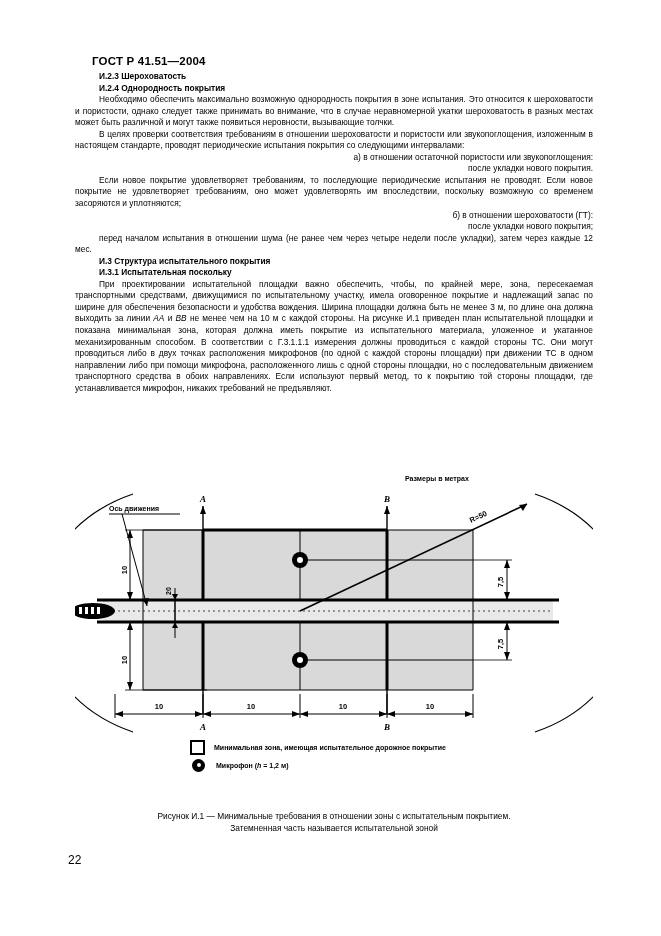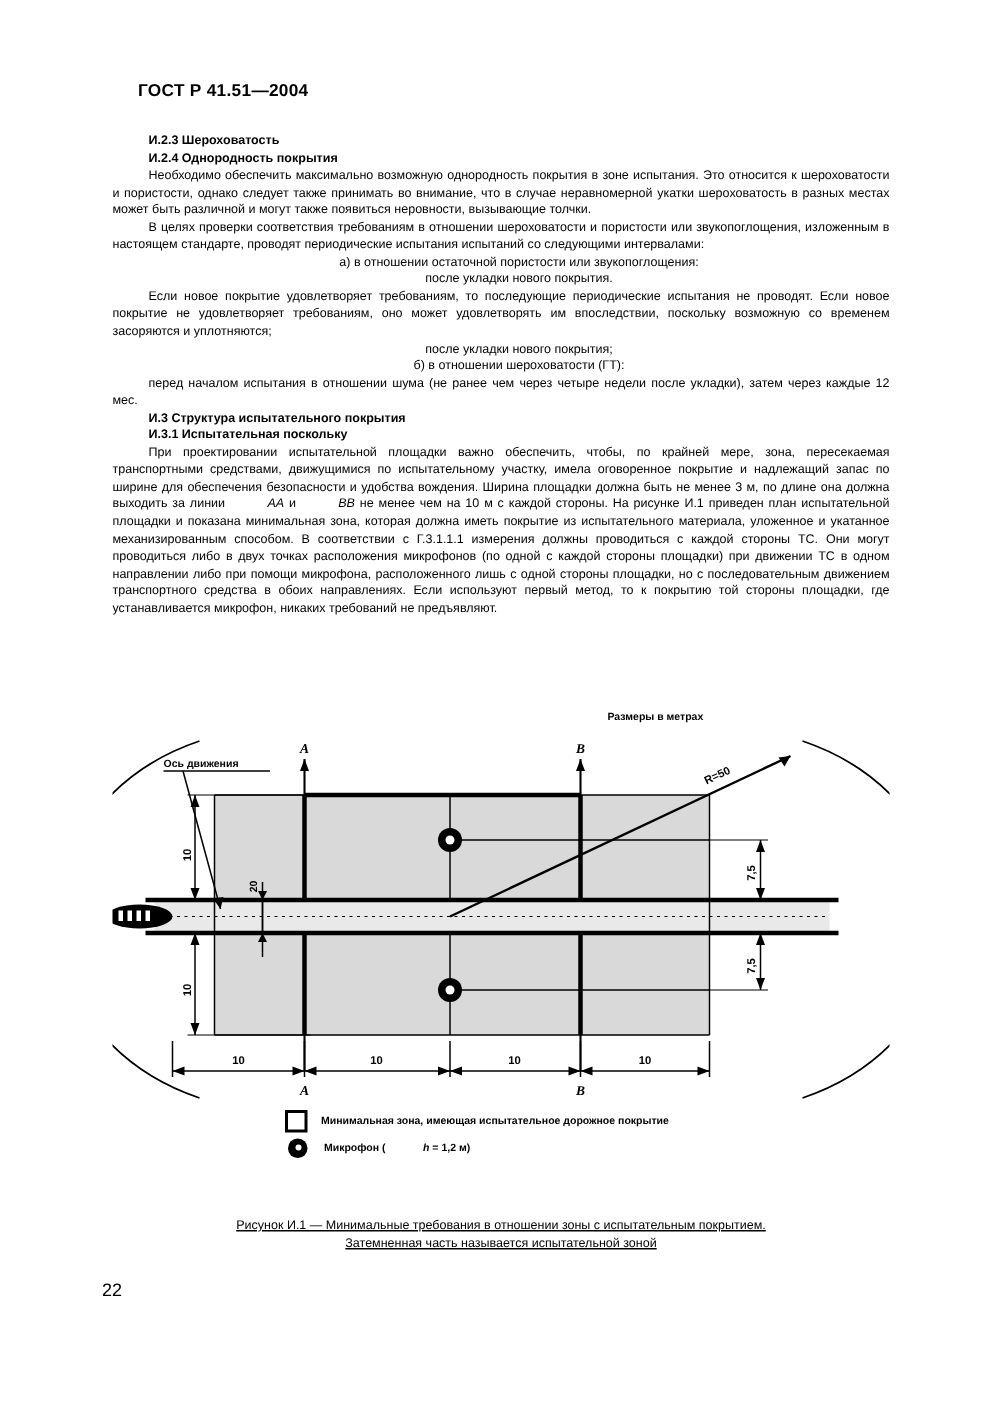--- a/index.html
+++ b/index.html
@@ -29,43 +29,43 @@
     font-size: 11.5px;
     font-weight: bold;
     letter-spacing: 0.2px;
     padding-left: 24px;
   }
 
   
   .body-text {
     position: absolute;
     left: 75px;
-    top: 88px;
+    top: 71px;
     width: 518px;
     font-size: 8.35px;
     line-height: 11.55px;
     text-align: justify;
   }
   .body-text p {
     margin: 0;
   }
   .h-sub {
     font-weight: bold;
     text-indent: 24px;
     text-align: left;
   }
   .para-flat {
     text-indent: 24px;
-    text-align: center;
+    text-align: right;
   }
   .para-just {
     text-indent: 24px;
     text-align: justify;
   }
-  .ital { font-style: italic; margin-left: 25px; }
+  .ital { font-style: italic; }
 
   
   .figure-wrap {
     position: absolute;
     left: 75px;
     top: 470px;
     width: 518px;
     height: 310px;
   }
   .dims-label {
@@ -135,21 +135,20 @@
     letter-spacing: 2.1px;
   }
   .caption {
     position: absolute;
     left: 75px;
     top: 811px;
     width: 518px;
     font-size: 8.35px;
     line-height: 11.6px;
     text-align: center;
-    text-decoration: underline;
   }
 
   
   .page-num {
     position: absolute;
     left: 68px;
     top: 853px;
     font-size: 12px;
   }
 </style>
@@ -160,28 +159,28 @@
 
   <div class="doc-header">ГОСТ Р 41.51—2004</div>
 
   <div class="body-text">
 
     <p class="h-sub">И.2.3  Шероховатость</p>
 
     <p class="h-sub">И.2.4  Однородность покрытия</p>
     <p class="para-just">Необходимо обеспечить максимально возможную однородность покрытия в зоне испытания. Это относится к шероховатости и пористости, однако следует также принимать во внимание, что в случае неравномерной укатки шероховатость в разных местах может быть различной и могут также появиться неровности, вызывающие толчки.</p>
 
-    <p class="para-just">В целях проверки соответствия требованиям в отношении шероховатости и пористости или звукопоглощения, изложенным в настоящем стандарте, проводят периодические испытания испытаний со следующими интервалами:</p>
+    <p class="para-just">В целях проверки соответствия требованиям в отношении шероховатости и пористости или звукопоглощения, изложенным в настоящем стандарте, проводят периодические испытания покрытия со следующими интервалами:</p>
 
     <p class="para-flat">а)  в отношении остаточной пористости или звукопоглощения:</p>
     <p class="para-flat">после укладки нового покрытия.</p>
     <p class="para-just">Если новое покрытие удовлетворяет требованиям, то последующие периодические испытания не проводят. Если новое покрытие не удовлетворяет требованиям, оно может удовлетворять им впоследствии, поскольку возможную со временем засоряются и уплотняются;</p>
 
+    <p class="para-flat">б)  в отношении шероховатости (ГТ):</p>
     <p class="para-flat">после укладки нового покрытия;</p>
-    <p class="para-flat">б)  в отношении шероховатости (ГТ):</p>
     <p class="para-just">перед началом испытания в отношении шума (не ранее чем через четыре недели после укладки), затем через каждые 12 мес.</p>
 
     <p class="h-sub">И.3  Структура испытательного покрытия</p>
     <p class="h-sub">И.3.1  Испытательная поскольку</p>
 
     <p class="para-just"><span>При проектировании испытательной площадки важно обеспечить, чтобы, по крайней мере, зона, пересекаемая транспортными средствами, движущимися по испытательному участку, имела оговоренное покрытие и надлежащий запас по ширине для обеспечения безопасности и удобства вождения. Ширина площадки должна быть не менее 3 м, по длине она должна выходить за линии </span><span class="ital">АА</span><span> и </span><span class="ital">ВВ</span><span> не менее чем на 10 м с каждой стороны. На рисунке И.1 приведен план испытательной площадки и показана минимальная зона, которая должна иметь покрытие из испытательного материала, уложенное и укатанное механизированным способом. В соответствии с Г.3.1.1.1 измерения должны проводиться с каждой стороны ТС. Они могут проводиться либо в двух точках расположения микрофонов (по одной с каждой стороны площадки) при движении ТС в одном направлении либо при помощи микрофона, расположенного лишь с одной стороны площадки, но с последовательным движением транспортного средства в обоих направлениях. Если используют первый метод, то к покрытию той стороны площадки, где устанавливается микрофон, никаких требований не предъявляют.</span></p>
   </div>
 
   <div class="figure-wrap">
 

